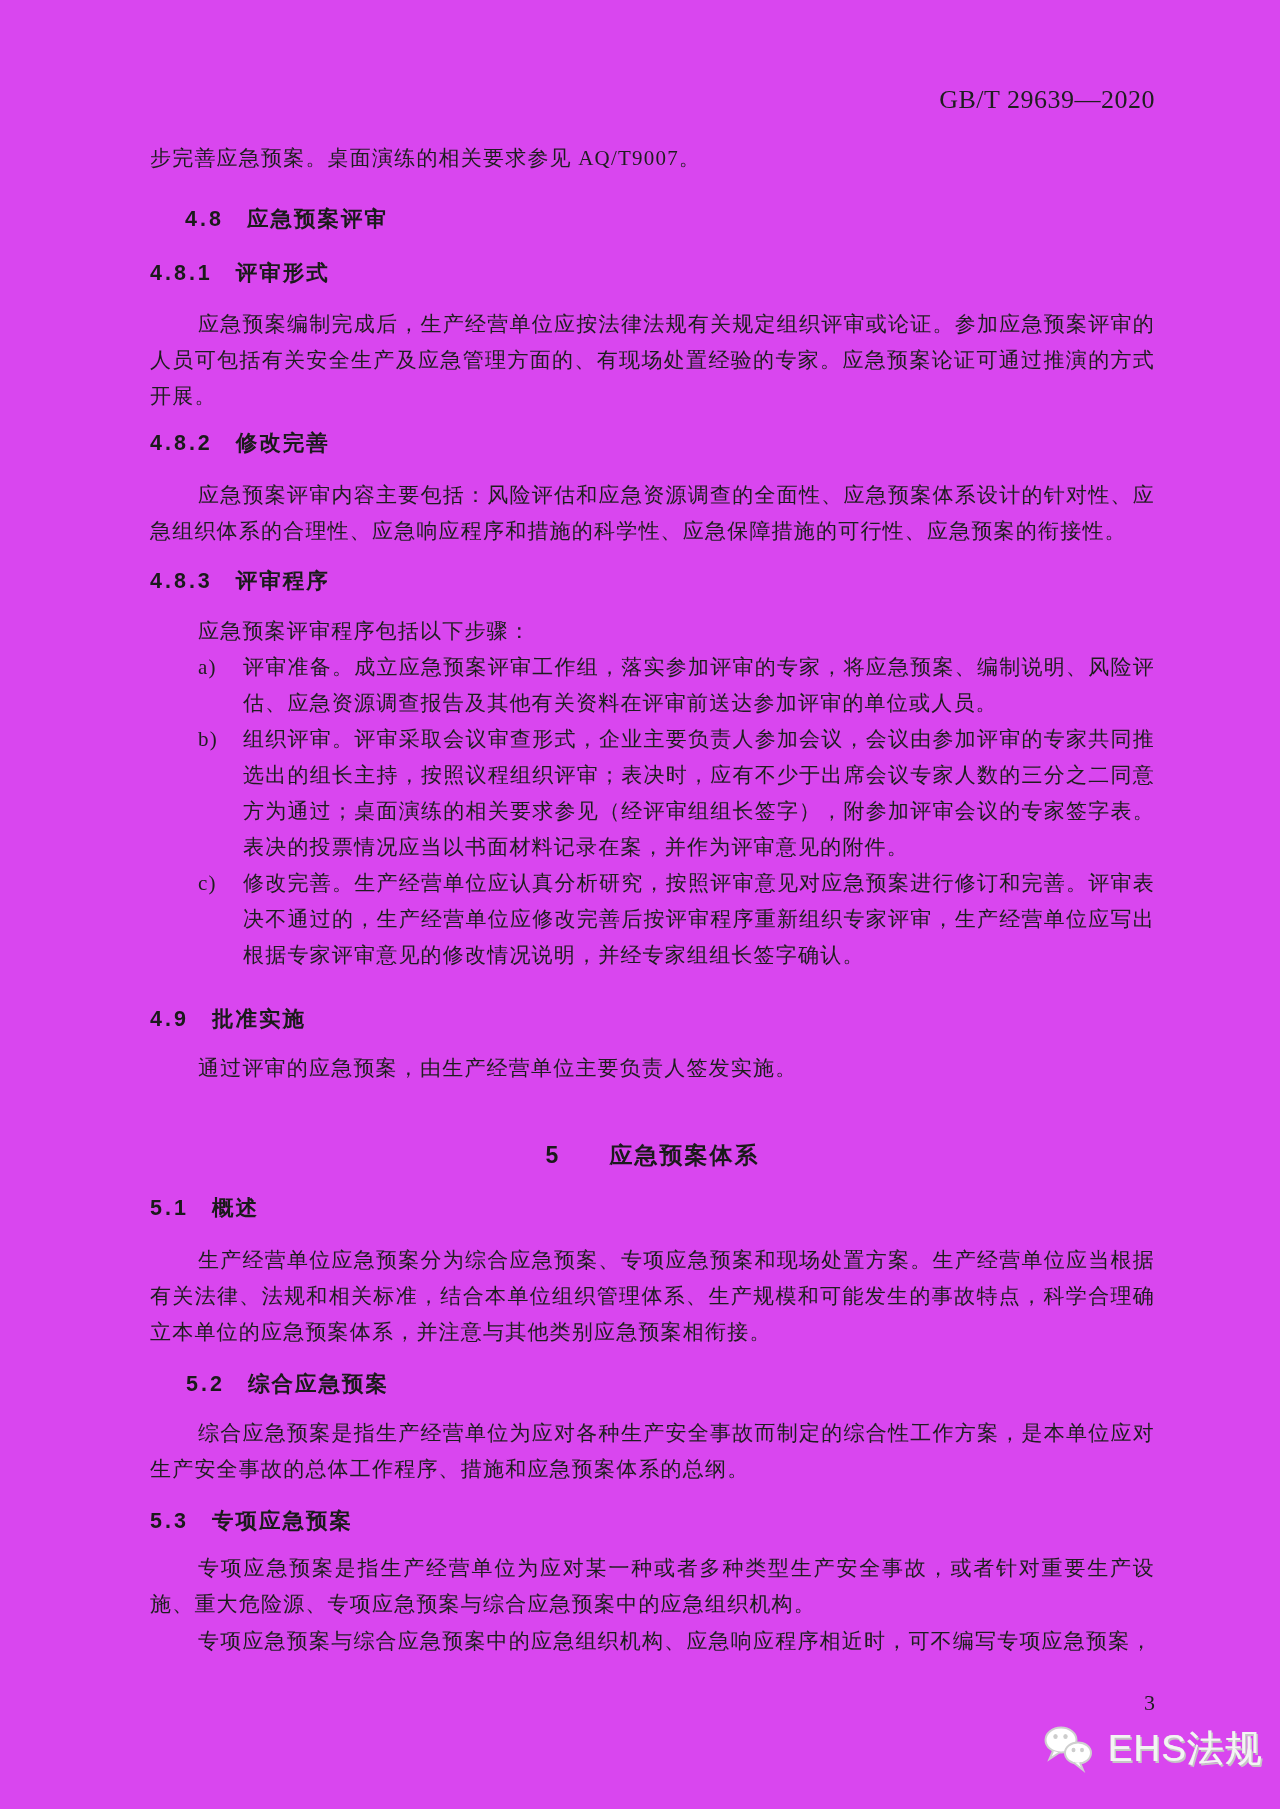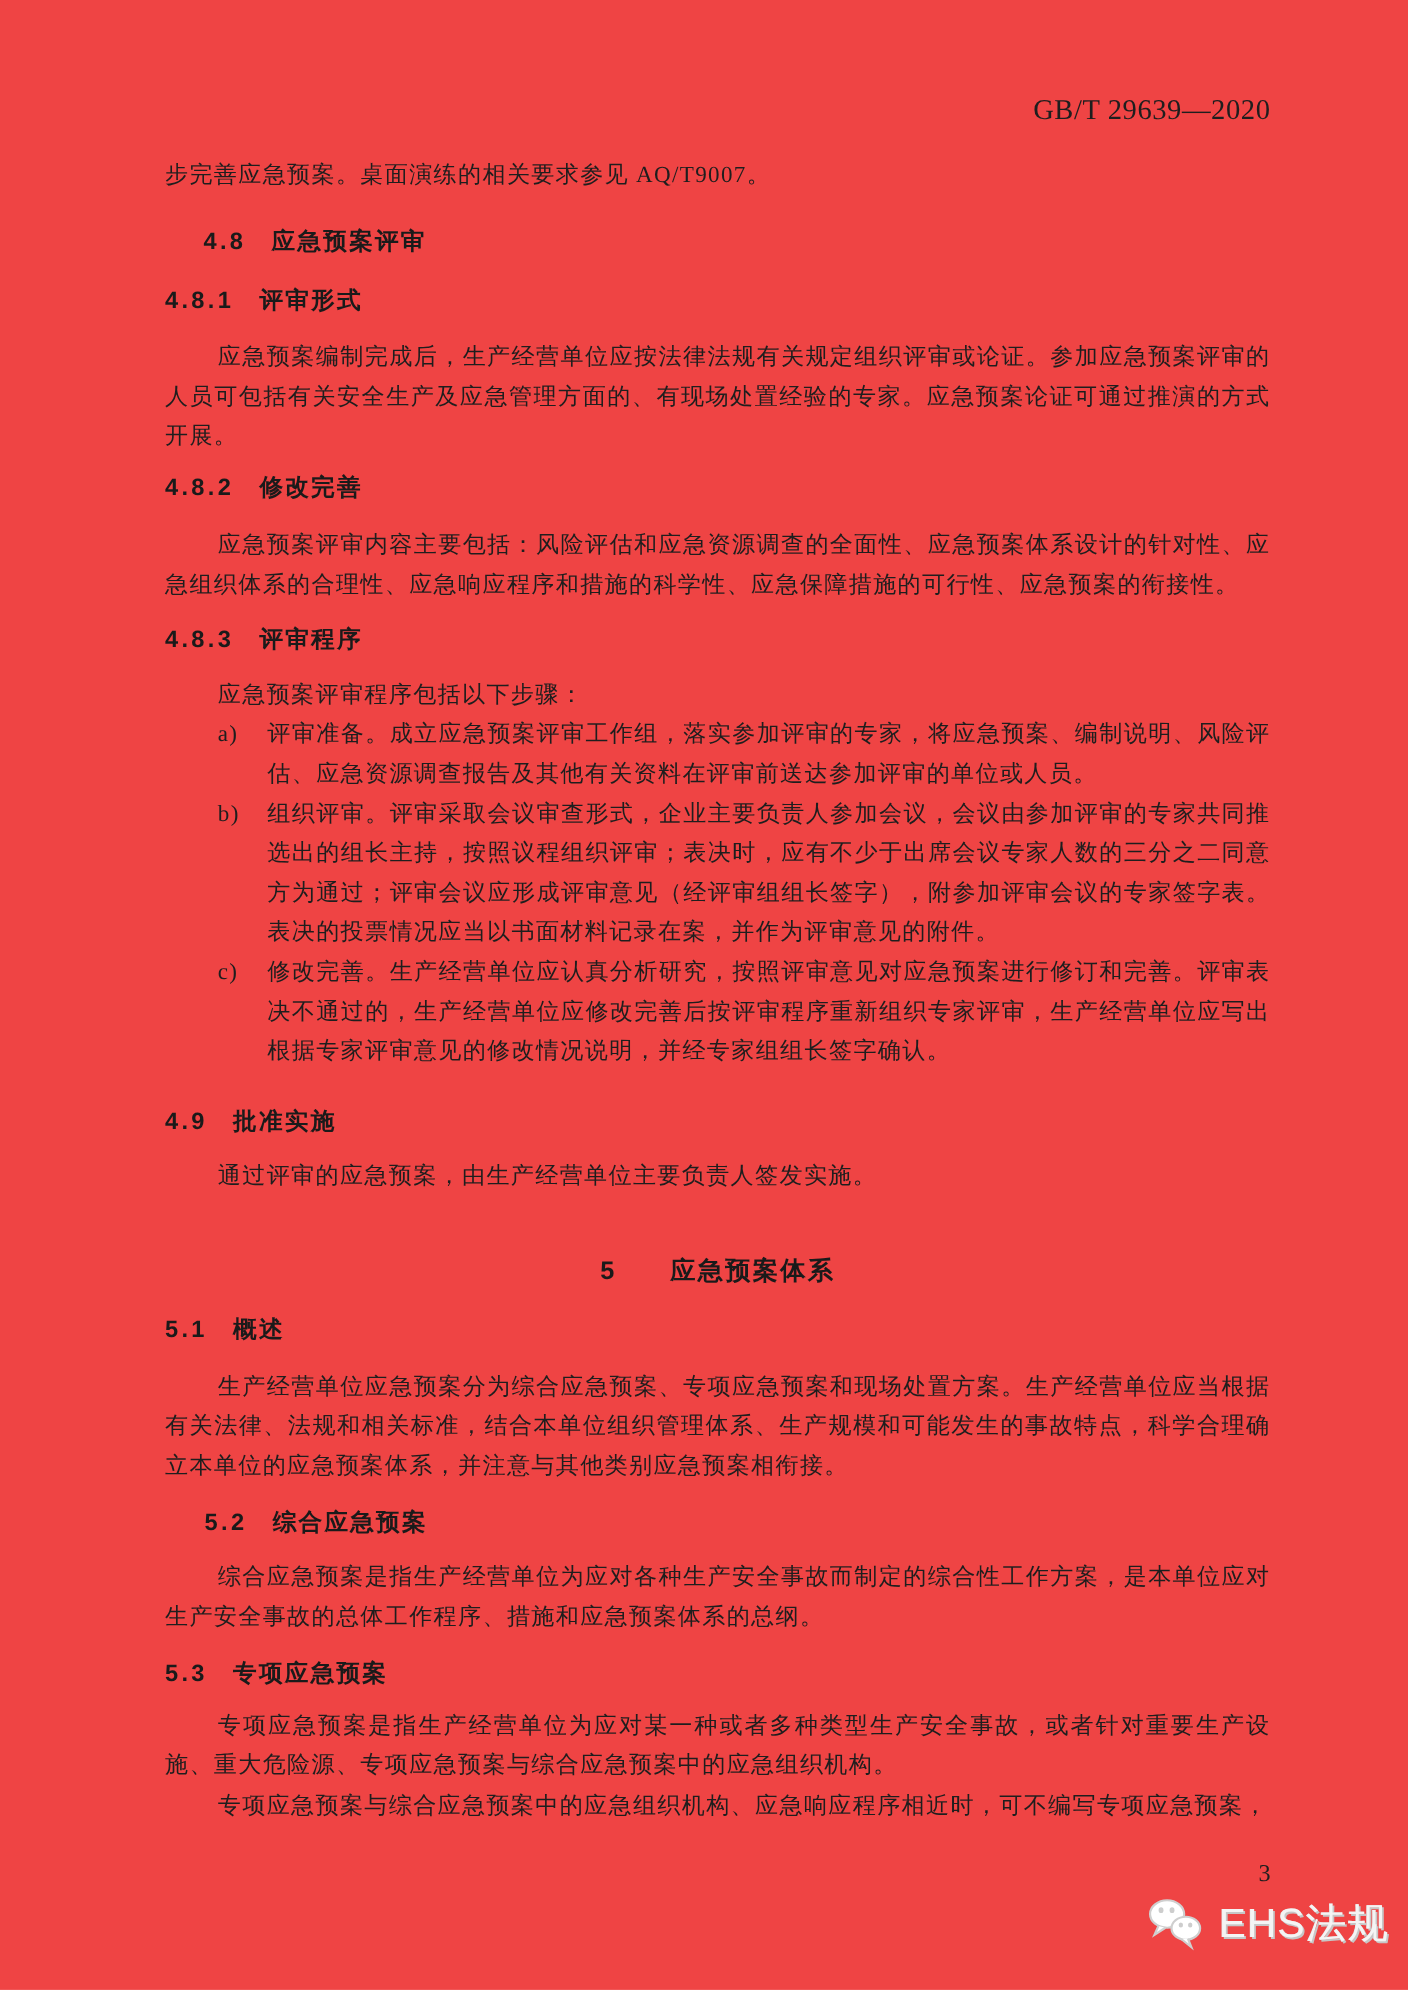--- a/index.html
+++ b/index.html
@@ -1,19 +1,19 @@
 <!DOCTYPE html>
 <html><head>
 <meta charset="utf-8">
 <style>
   html,body{margin:0;padding:0;background:#ffffff;}
   .page{
     position:relative;
     width:1280px;height:1809px;
-    background:#ef4444;
+    background:#d946ef;
     color:#1e1e1e;
     font-family:"Liberation Serif","DejaVu Serif",serif;
     overflow:hidden;
   }
   .blk{position:absolute;left:150px;width:1005px;}
   
   .b-header{top:85px;text-align:right;font-size:26px;line-height:30px;letter-spacing:.5px;}
   
   .para{
     font-size:21px;line-height:36px;letter-spacing:1.2px;
@@ -94,21 +94,21 @@
   </div>
   <div class="blk para indent noj b-p483">应急预案评审程序包括以下步骤：</div>
 
   <div class="blk b-steps">
     <div class="para step">
       <span class="marker">a)</span>
       <span>评审准备。成立应急预案评审工作组，落实参加评审的专家，将应急预案、编制说明、风险评估、应急资源调查报告及其他有关资料在评审前送达参加评审的单位或人员。</span>
     </div>
     <div class="para step">
       <span class="marker">b)</span>
-      <span>组织评审。评审采取会议审查形式，企业主要负责人参加会议，会议由参加评审的专家共同推选出的组长主持，按照议程组织评审；表决时，应有不少于出席会议专家人数的三分之二同意方为通过；评审会议应形成评审意见（经评审组组长签字），附参加评审会议的专家签字表。表决的投票情况应当以书面材料记录在案，并作为评审意见的附件。</span>
+      <span>组织评审。评审采取会议审查形式，企业主要负责人参加会议，会议由参加评审的专家共同推选出的组长主持，按照议程组织评审；表决时，应有不少于出席会议专家人数的三分之二同意方为通过；桌面演练的相关要求参见（经评审组组长签字），附参加评审会议的专家签字表。表决的投票情况应当以书面材料记录在案，并作为评审意见的附件。</span>
     </div>
     <div class="para step">
       <span class="marker">c)</span>
       <span>修改完善。生产经营单位应认真分析研究，按照评审意见对应急预案进行修订和完善。评审表决不通过的，生产经营单位应修改完善后按评审程序重新组织专家评审，生产经营单位应写出根据专家评审意见的修改情况说明，并经专家组组长签字确认。</span>
     </div>
   </div>
 
   <div class="blk hd b-h49">
     <span class="num">4.9</span><span>批准实施</span>
   </div>

